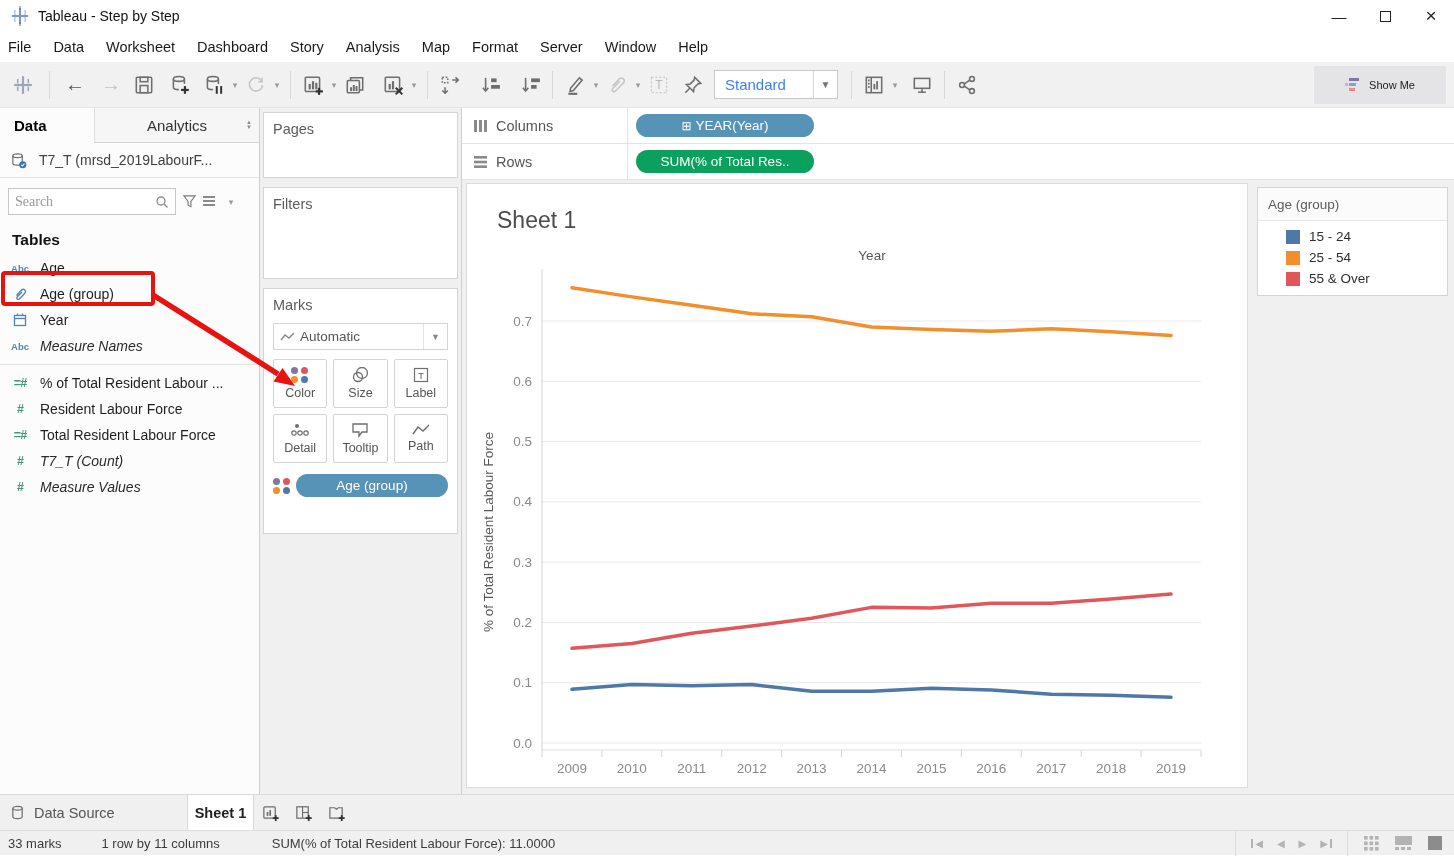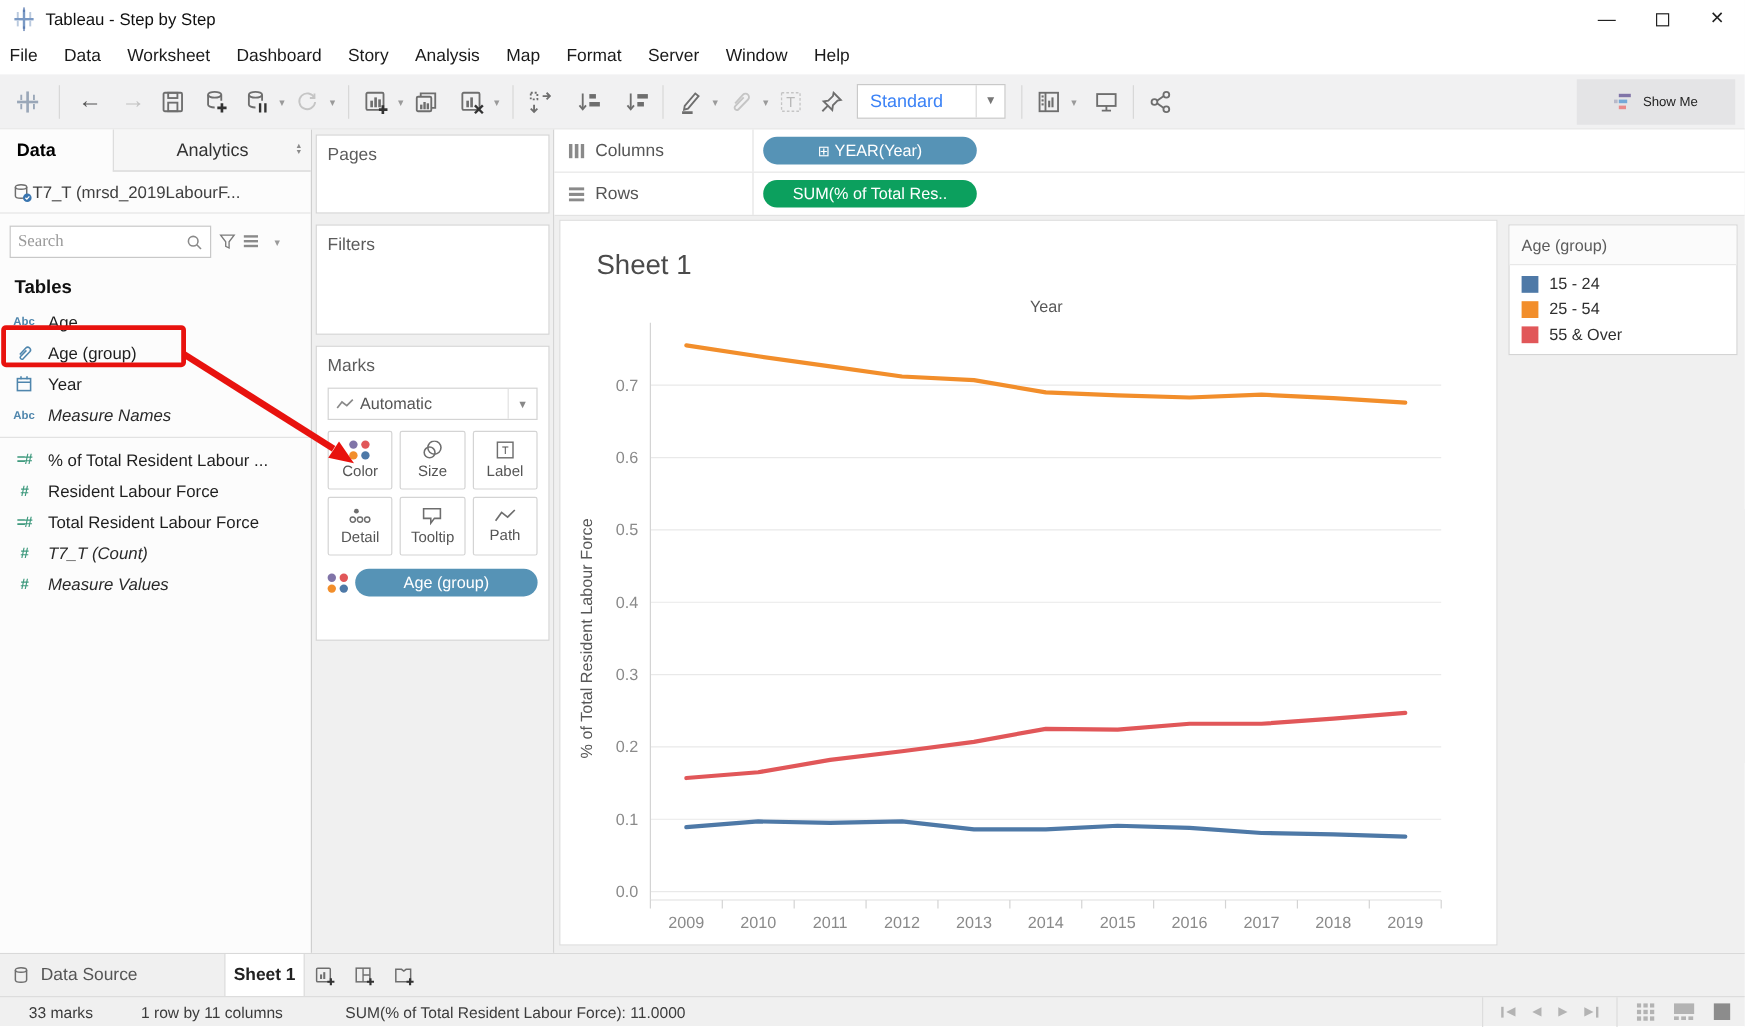--- a/index.html
+++ b/index.html
@@ -35,21 +35,21 @@
   .ticon{stroke:#6e6e6e;fill:none;stroke-width:1.4}
   .ticon.dis{stroke:#c5c5c5}
 
   
   .main{display:flex;height:686px}
   .left-pane{width:260px;background:#fcfcfc;border-right:1px solid #cfcfcf;display:flex;flex-direction:column}
   .pane-tabs{height:35px;display:flex;align-items:stretch}
   .tab-data{width:94px;display:flex;align-items:center;padding-left:14px;font-size:15px;font-weight:bold;color:#000;background:#fcfcfc}
   .tab-analytics{flex:1;display:flex;align-items:center;justify-content:center;font-size:15px;color:#333;background:#f6f6f6;border-left:1px solid #ddd;border-bottom:1px solid #d4d4d4;position:relative}
   .updown{position:absolute;right:7px;display:flex;flex-direction:column;color:#8a8a8a;font-size:6px;line-height:5px}
-  .ds-row{height:35px;display:flex;align-items:center;gap:0;padding-left:10px;border-bottom:1px solid #e4e4e4;font-size:14px;color:#3f3f3f}
+  .ds-row{height:35px;display:flex;align-items:center;gap:12px;padding-left:10px;border-bottom:1px solid #e4e4e4;font-size:14px;color:#3f3f3f}
   .search-row{display:flex;align-items:center;padding:10px 8px 6px 8px;gap:6px}
   .search-box{width:168px;height:27px;border:1px solid #c8c8c8;background:#fff;display:flex;align-items:center;padding:0 6px}
   .search-box input{border:none;outline:none;flex:1;font-size:14px;color:#14532d;font-family:Liberation Serif, serif;background:transparent;min-width:0}
   .search-box input::placeholder{color:#9a9a9a}
   .tables-header{padding:10px 10px 6px 12px;font-size:15.5px;font-weight:bold;color:#111}
   .field-row{height:26px;display:flex;align-items:center;cursor:default}
   .field-icon{width:40px;display:flex;justify-content:center;align-items:center}
   .field-name{font-size:14px;color:#1f1f1f;white-space:nowrap}
   .field-name.it{font-style:italic;color:#2a2a2a}
   .abc{color:#4f86ad;font-size:9.5px;font-weight:bold}
@@ -85,32 +85,32 @@
   .shelf-label{width:166px;height:100%;display:flex;align-items:center;gap:9px;padding-left:12px;border-right:1px solid #e3e3e3;color:#555;font-size:14.5px}
   .shelf-pill{margin-left:8px}
   .pill.colpill{width:178px;gap:4px}
   .pill.rowpill{width:178px}
   .expand-glyph{font-size:12px;line-height:1}
   .canvas-area{flex:1;display:flex;padding:3px 0 0 4px;min-height:0}
   .sheet-card{width:782px;height:605px;background:#fff;border:1px solid #dcdcdc;flex:none}
   .legend-panel{flex:1;padding:4px 6px 0 9px}
   .legend-card{width:191px;background:#fff;border:1px solid #d4d4d4;padding-bottom:6px}
   .legend-header{padding:9px 10px 8px 10px;font-size:13.5px;color:#5c5c5c;border-bottom:1px solid #e8e8e8;background:#fbfbfb;margin-bottom:5px}
-  .legend-item{display:flex;align-items:center;gap:9px;padding:3px 10px;font-size:13.5px;color:#2f2f2f}
+  .legend-item{display:flex;align-items:center;gap:9px;padding:3px 28px;font-size:13.5px;color:#2f2f2f}
   .swatch{width:14px;height:14px;flex:none}
 
   
   .tabbar{height:36px;background:#f0f0f0;border-top:1px solid #d9d9d9;display:flex;align-items:stretch}
   .tab-ds{width:188px;display:flex;align-items:center;gap:9px;padding-left:10px;font-size:14.5px;color:#555;border-right:1px solid #d9d9d9}
   .tab-sheet{width:66px;background:#fff;border-right:1px solid #d9d9d9;display:flex;align-items:center;justify-content:center;font-size:14.5px;font-weight:bold;color:#222}
   .newtab-btn{width:33px;display:flex;align-items:center;justify-content:center;color:#666}
 
   
   .statusbar{height:25px;background:#f0f0f0;border-top:1px solid #dddddd;display:flex;align-items:center;font-size:13px;color:#3c3c3c}
-  .statusbar .sb-marks{margin-left:24px}
+  .statusbar .sb-marks{margin-left:8px}
   .statusbar .sb-summary{margin-left:40px}
   .statusbar .sb-agg{margin-left:52px}
   .sb-right{margin-left:auto;display:flex;align-items:center;color:#b3b3b3}
   .sb-sep{width:1px;height:25px;background:#ddd;margin:0 8px}
   .sb-nav{font-size:10px;padding:0 7px;display:flex;align-items:center;gap:2px}
   .sb-bar{display:inline-block;width:2px;height:9px;background:#b3b3b3}
   .sb-ic{margin:0 8px}
 
   
   .annotation{position:absolute;left:0;top:0;width:1454px;height:856px;pointer-events:none;z-index:60}

